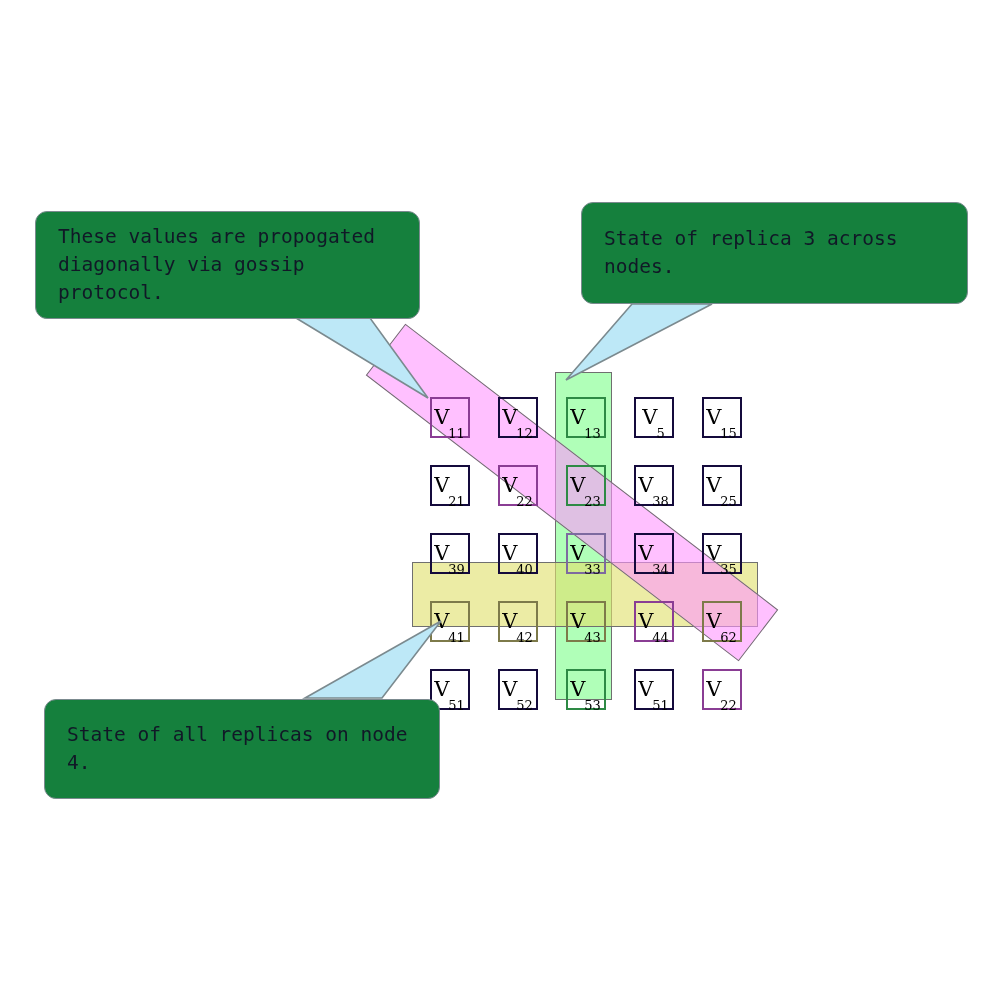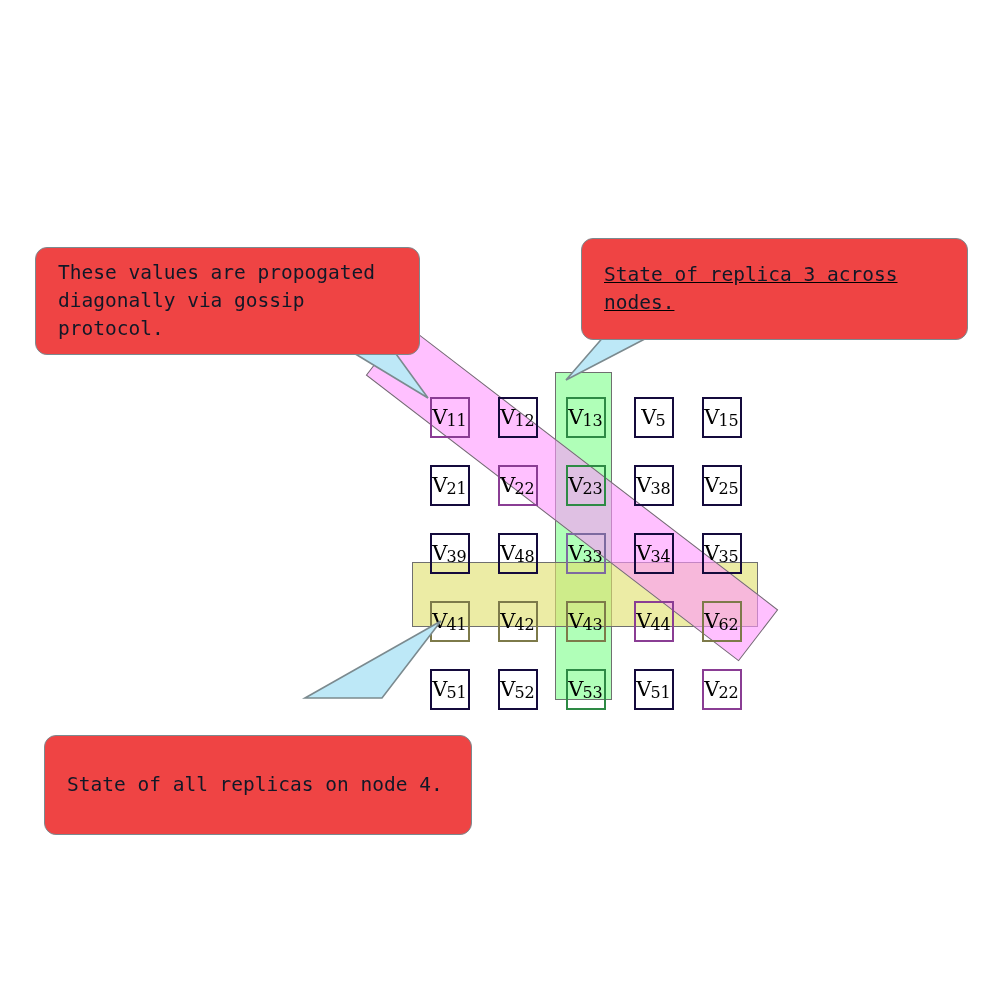--- a/index.html
+++ b/index.html
@@ -74,60 +74,59 @@
     justify-content: center;
     font-family: "DejaVu Serif", serif;
     font-size: 21px;
     color: #000000;
     line-height: 1;
     position: relative;
   }
   .cell:last-child { margin-right: 0; }
   .cell .v { letter-spacing: 0px; }
   .cell .sub {
-    font-size: 16px;
+    font-size: 13px;
     vertical-align: sub;
     position: relative;
-    top: 3px;
+    top: 16px;
     left: -1px;
   }
   
   .cell.hl-pink { border-color: #8a3d94; }
   .cell.hl-green { border-color: #2e8a45; }
   .cell.hl-yellow { border-color: #7d7a4a; }
   .cell.hl-purple { border-color: #7d6aa0; }
 
   
   .callout {
     position: absolute;
     box-sizing: border-box;
-    background: #ef4444;
+    background: #15803d;
     border: 1.6px solid #7b8a8f;
     border-radius: 12px;
     z-index: 9;
     display: flex;
     align-items: center;
     padding: 0 22px;
-    margin-top: 36px;
   }
   .callout .txt {
     font-family: "DejaVu Sans Mono", monospace;
     font-size: 19.5px;
     color: #111827;
     line-height: 1.42;
     white-space: pre-line;
   }
   #callout-gossip {
     left: 35px;  top: 211px;  width: 385px; height: 108px;
   }
   #callout-replica3 {
-    left: 581px; top: 202px;  width: 387px; height: 102px; text-decoration: underline;
+    left: 581px; top: 202px;  width: 387px; height: 102px;
   }
   #callout-node4 {
-    left: 44px;  top: 699px;  width: 428px; height: 100px;
+    left: 44px;  top: 699px;  width: 396px; height: 100px;
   }
   .tail {
     position: absolute;
     z-index: 8;
     overflow: visible;
   }
 </style>
 </head>
 <body>
 
@@ -195,21 +194,21 @@
         </div>
     </div>
 
     <div class="grid-row">
       <div class="cell">
           <span class="v">V</span>
           <span class="sub">39</span>
         </div>
       <div class="cell">
           <span class="v">V</span>
-          <span class="sub">48</span>
+          <span class="sub">40</span>
         </div>
       <div class="cell hl-purple">
           <span class="v">V</span>
           <span class="sub">33</span>
         </div>
       <div class="cell">
           <span class="v">V</span>
           <span class="sub">34</span>
         </div>
       <div class="cell">

